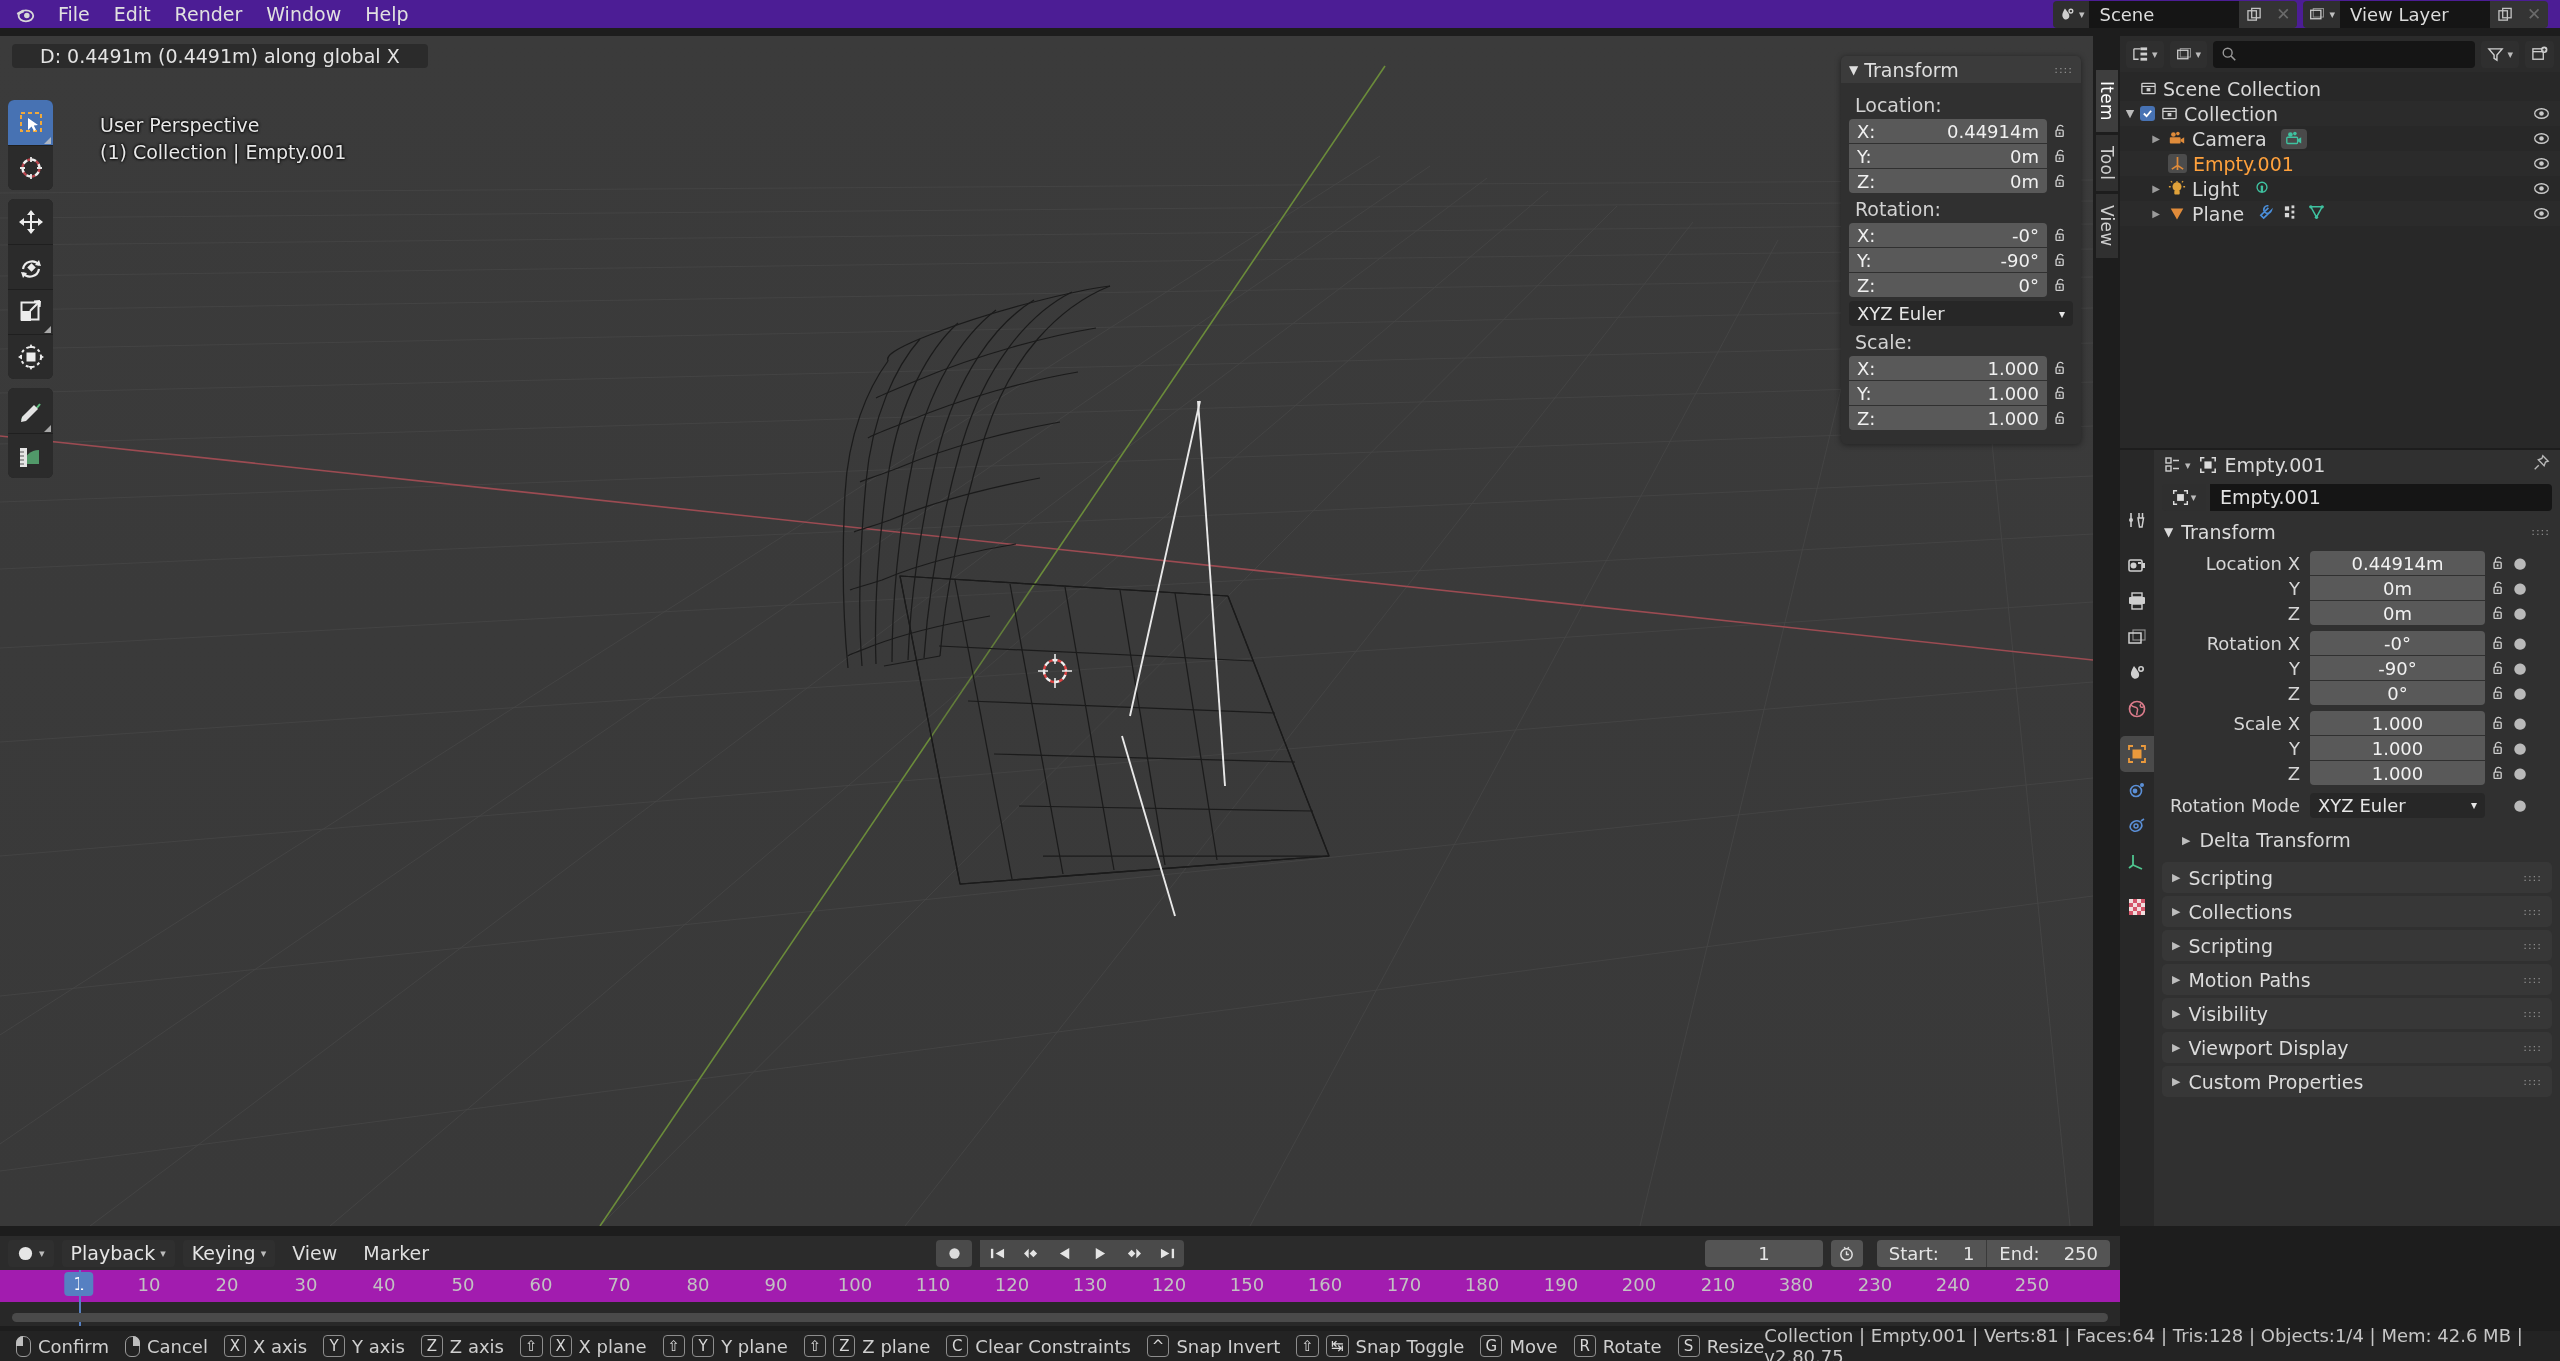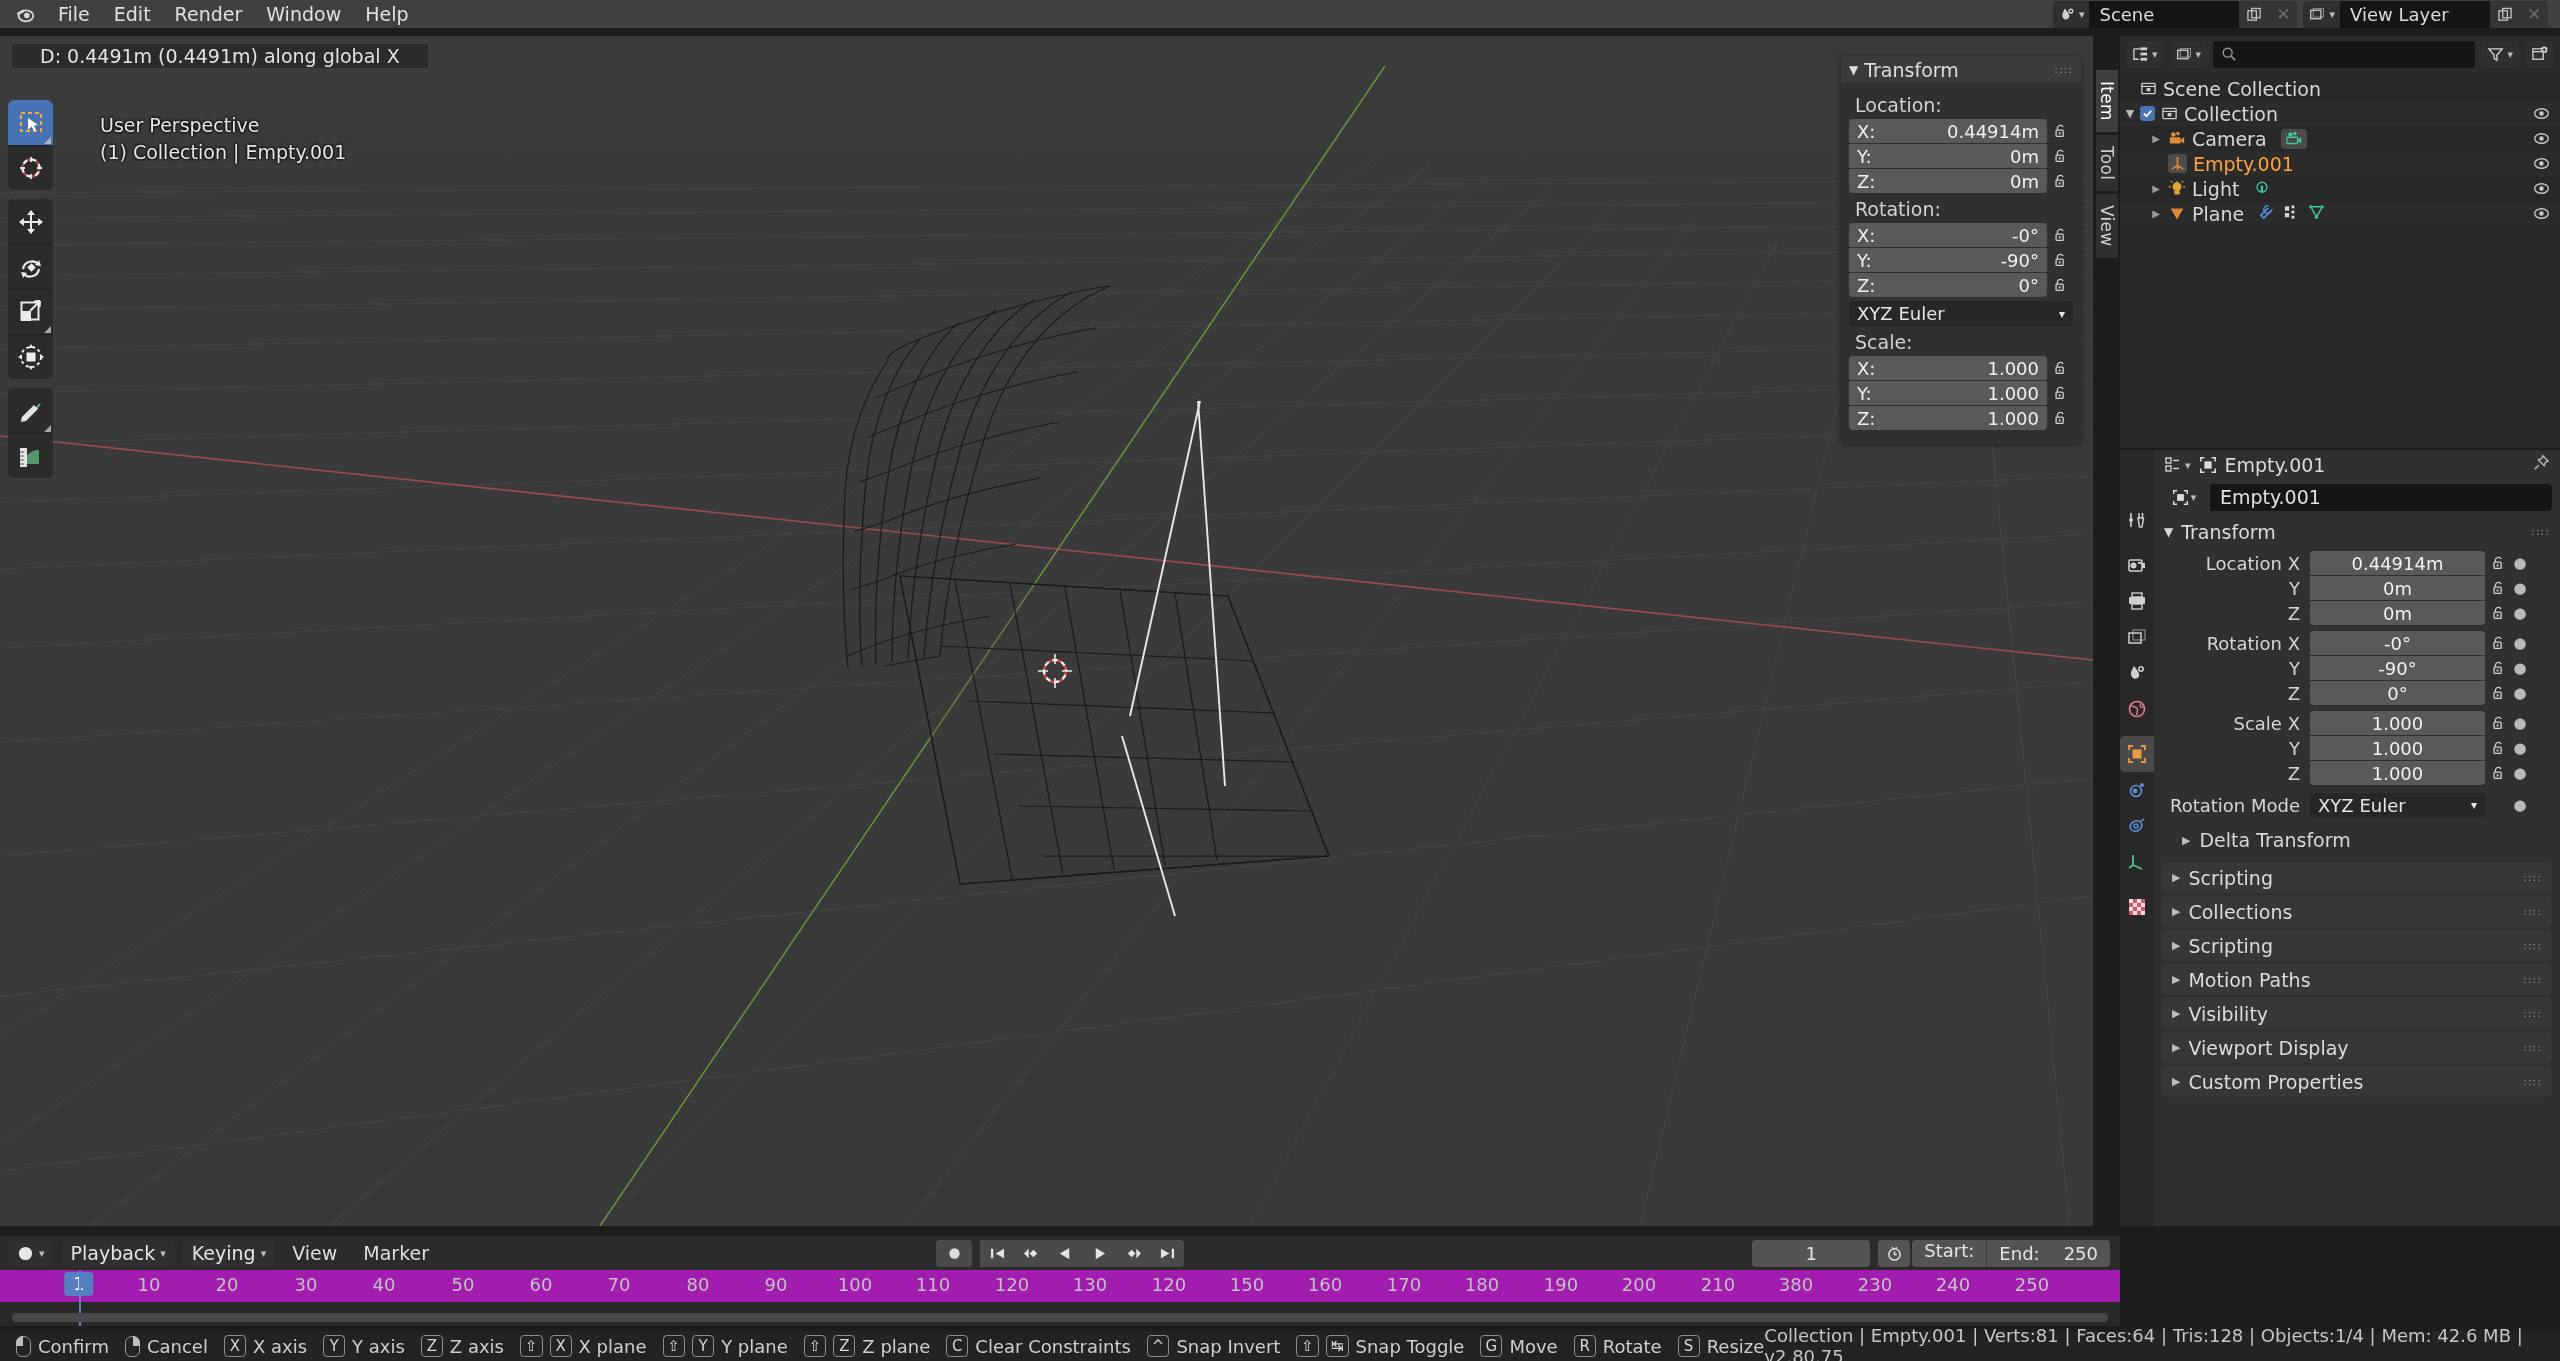--- a/index.html
+++ b/index.html
@@ -9,21 +9,21 @@
     font-family:"DejaVu Sans","Liberation Sans",sans-serif;
     font-size:19px;
     color:#e5e5e5;
     -webkit-font-smoothing:antialiased;
   }
   #app { position:relative; width:2560px; height:1361px; }
 
   
   #topbar {
     position:absolute; left:0; top:0; width:2560px; height:28px;
-    background:#404040; display:flex; align-items:center;
+    background:#4c1d95; display:flex; align-items:center;
   }
   .blender-logo { width:34px; height:36px; display:flex; align-items:center; justify-content:center; margin-left:8px;}
   .menu-item {
     padding:0 12px; height:28px; line-height:28px; font-size:19px; color:#e0e0e0;
     border-radius:4px; cursor:default; white-space:nowrap;
   }
   #workspace-tabs { display:flex; align-items:flex-end; height:36px; margin-left:14px; }
   .ws-tab {
     padding:0 13px; height:30px; line-height:31px; font-size:19px;
     color:#a6a6a6; white-space:nowrap; border-radius:5px 5px 0 0;
@@ -1152,21 +1152,21 @@
 
       <div class="tl-rightgrp">
         <div class="tl-frame">1</div>
         <div class="tl-clock">
           <svg width="17" height="17" viewBox="0 0 18 18">
               <circle cx="9" cy="10" r="6" fill="none" stroke="#e0e0e0" stroke-width="1.6"></circle>
               <path d="M9 6.5 V10 H11.5" stroke="#e0e0e0" stroke-width="1.5" fill="none"></path>
               <path d="M6.5 2.5 L8 4 M11.5 2.5 L10 4" stroke="#e0e0e0" stroke-width="1.5"></path>
             </svg>
         </div>
-        <div class="tl-se" style="border-radius:4px 0 0 4px;margin-left:2px;flex-direction:column;">
+        <div class="tl-se" style="border-radius:4px 0 0 4px;margin-left:14px;">
           <span>Start:</span>
           <span>1</span>
         </div>
         <div class="tl-se" style="border-radius:0 4px 4px 0;border-left:1px solid #3a3a3a;">
           <span>End:</span>
           <span>250</span>
         </div>
       </div>
     </div>
 

